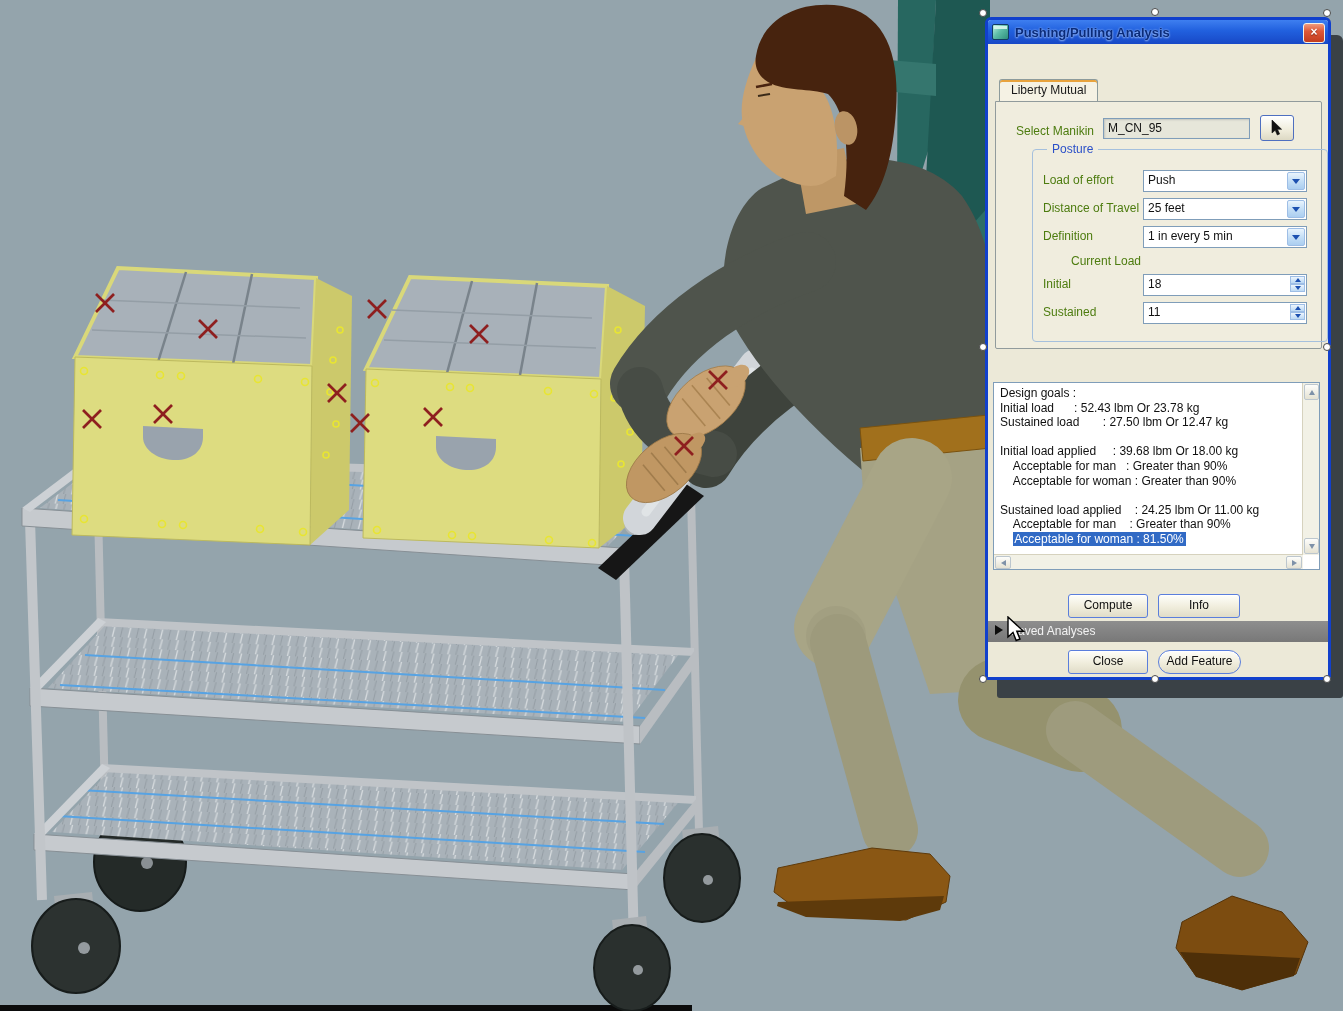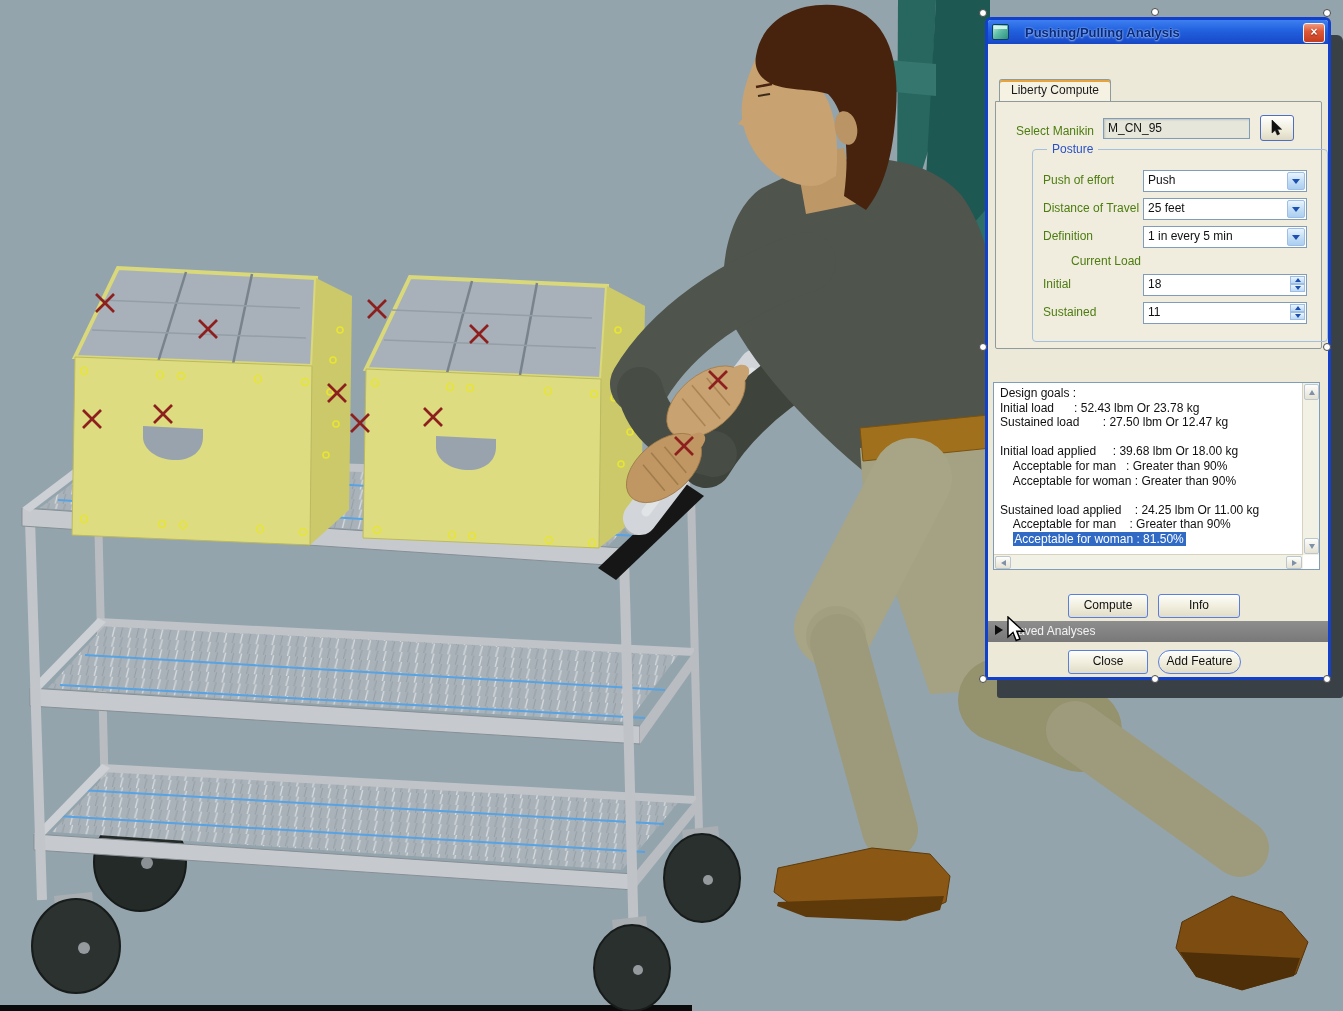--- a/index.html
+++ b/index.html
@@ -16,21 +16,21 @@
     background:#ECE9D8;border:3px solid #1140CC;border-radius:6px 6px 3px 3px;
     box-shadow:12px 18px 0 #3A4146;
     z-index:10;font-size:12px;color:#1a1a1a;
   }
   .titlebar{
     position:absolute;left:0;top:0;width:100%;height:24px;
     background:linear-gradient(#3E7FF0,#2160DE 45%,#1748C6);
     border-radius:3px 3px 0 0;display:flex;align-items:center;
   }
   .titlebar .apptitle{
-    font-weight:bold;font-size:13px;color:#0A2B7A;margin-left:16px;
+    font-weight:bold;font-size:13px;color:#0A2B7A;margin-left:6px;
     text-shadow:0 1px 2px #8FB4F8, 0 0 2px #A9C6FA;white-space:nowrap;
   }
   .appicon{width:15px;height:14px;margin-left:4px;position:relative;flex:0 0 auto;
     background:linear-gradient(135deg,#BFF0E2 0%,#5FBFA9 45%,#2E8F7C 100%);
     border:1px solid #123B63;border-radius:2px;}
   .appicon:before{content:"";position:absolute;left:1px;top:1px;right:1px;height:3px;
     background:#D9F8EC;opacity:.9;}
   .closebtn{
     position:absolute;right:3px;top:3px;width:20px;height:18px;
     background:linear-gradient(#F09B7E,#DE5838 40%,#C33D1E);
@@ -379,35 +379,35 @@
 
 <div class="dialog">
 
   <div class="titlebar">
     <div class="appicon"></div>
     <div class="apptitle">Pushing/Pulling Analysis</div>
     <div class="closebtn">×</div>
   </div>
 
 
-  <div class="tab">Liberty Compute</div>
+  <div class="tab">Liberty Mutual</div>
 
   <div class="tabpanel">
     <div class="lbl" style="left:20px;top:22px;">Select Manikin</div>
     <div class="field" style="left:107px;top:16px;width:141px;height:19px;">M_CN_95</div>
     <div class="pickbtn">
       <svg width="13" height="16" viewBox="0 0 13 16">
         <path d="M1,0 L1,13 L4.2,10.2 L6.3,15 L8.6,14 L6.5,9.3 L10.6,9.3 Z" fill="#111" stroke="#111" stroke-width="0.6"></path>
       </svg>
     </div>
 
     <div class="group">
       <div class="legend">Posture</div>
 
-      <div class="lbl" style="left:10px;top:23px;">Push of effort</div>
+      <div class="lbl" style="left:10px;top:23px;">Load of effort</div>
       <div class="combo" style="top:20px;">
         <span>Push</span>
         <span class="dropbtn">
             <span class="chev"></span>
           </span>
       </div>
 
       <div class="lbl" style="left:10px;top:51px;">Distance of Travel</div>
       <div class="combo" style="top:48px;">
         <span>25 feet</span>

